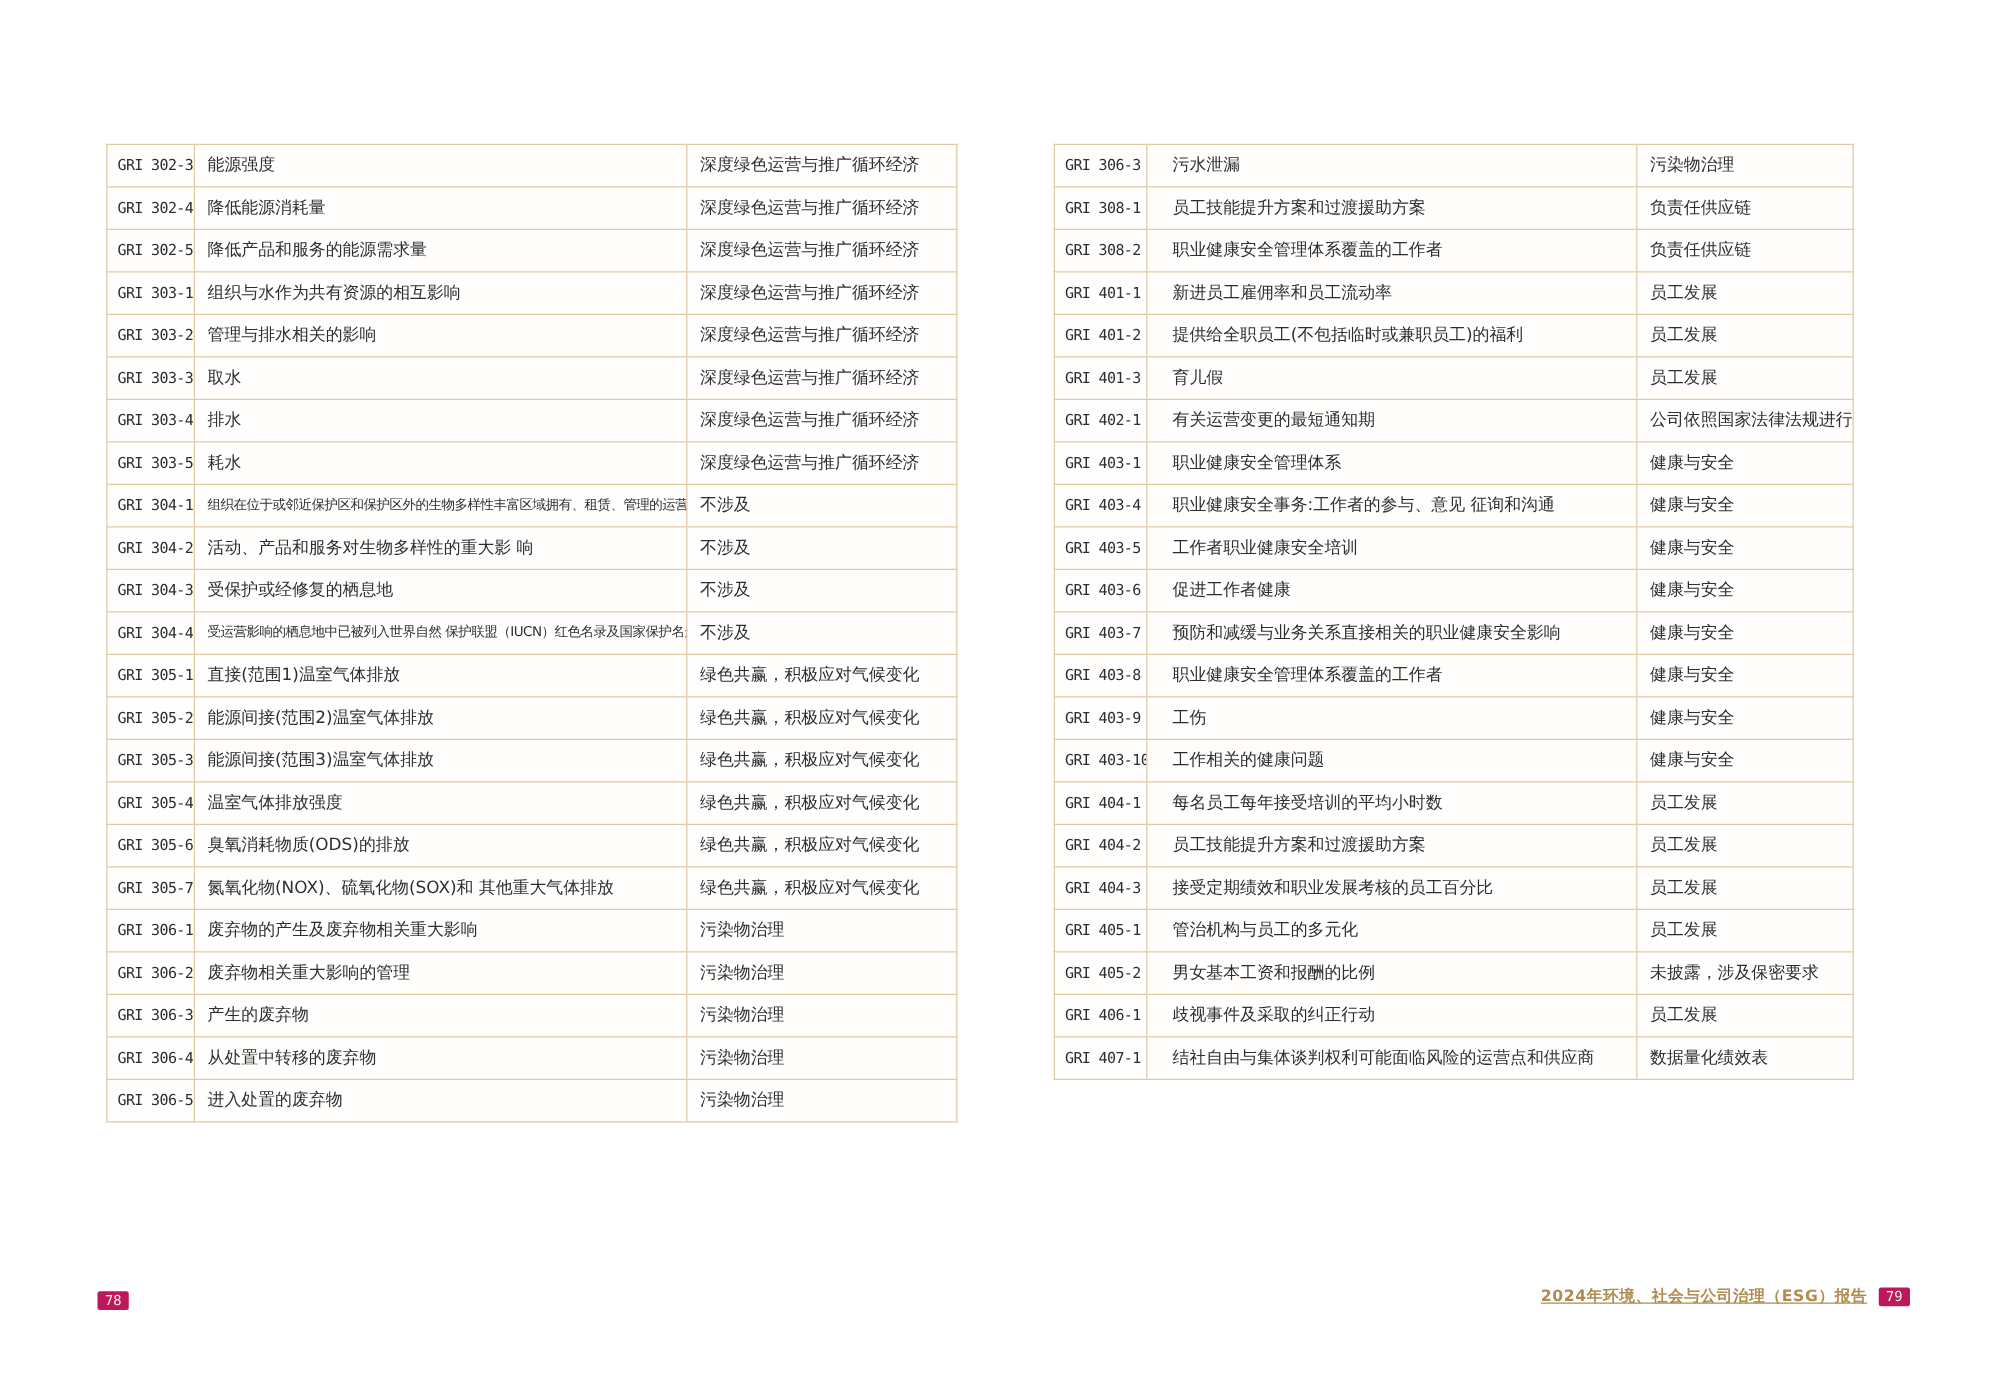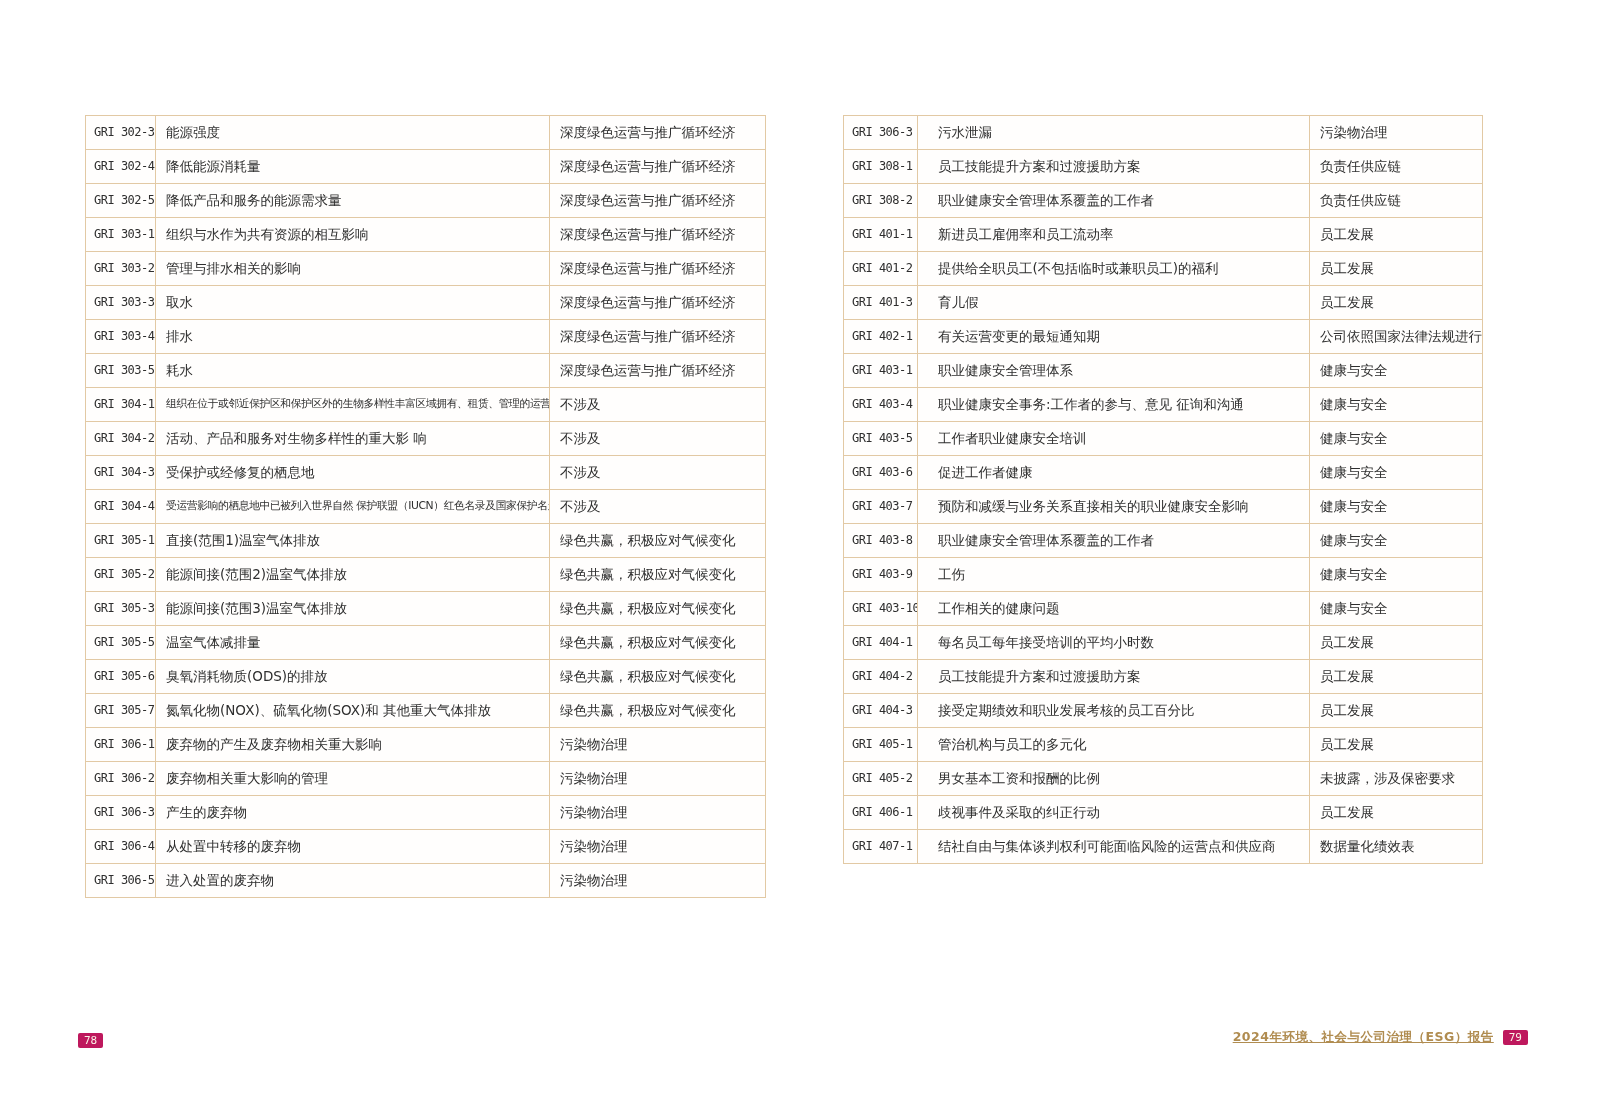--- a/index.html
+++ b/index.html
@@ -119,22 +119,22 @@
         <td class="code">GRI 305-2</td>
         <td class="desc">能源间接(范围2)温室气体排放</td>
         <td class="section">绿色共赢，积极应对气候变化</td>
       </tr>
       <tr>
         <td class="code">GRI 305-3</td>
         <td class="desc">能源间接(范围3)温室气体排放</td>
         <td class="section">绿色共赢，积极应对气候变化</td>
       </tr>
       <tr>
-        <td class="code">GRI 305-5</td>
-        <td class="desc">温室气体减排量</td>
+        <td class="code">GRI 305-4</td>
+        <td class="desc">温室气体排放强度</td>
         <td class="section">绿色共赢，积极应对气候变化</td>
       </tr>
       <tr>
         <td class="code">GRI 305-6</td>
         <td class="desc">臭氧消耗物质(ODS)的排放</td>
         <td class="section">绿色共赢，积极应对气候变化</td>
       </tr>
       <tr>
         <td class="code">GRI 305-7</td>
         <td class="desc">氮氧化物(NOX)、硫氧化物(SOX)和 其他重大气体排放</td>

